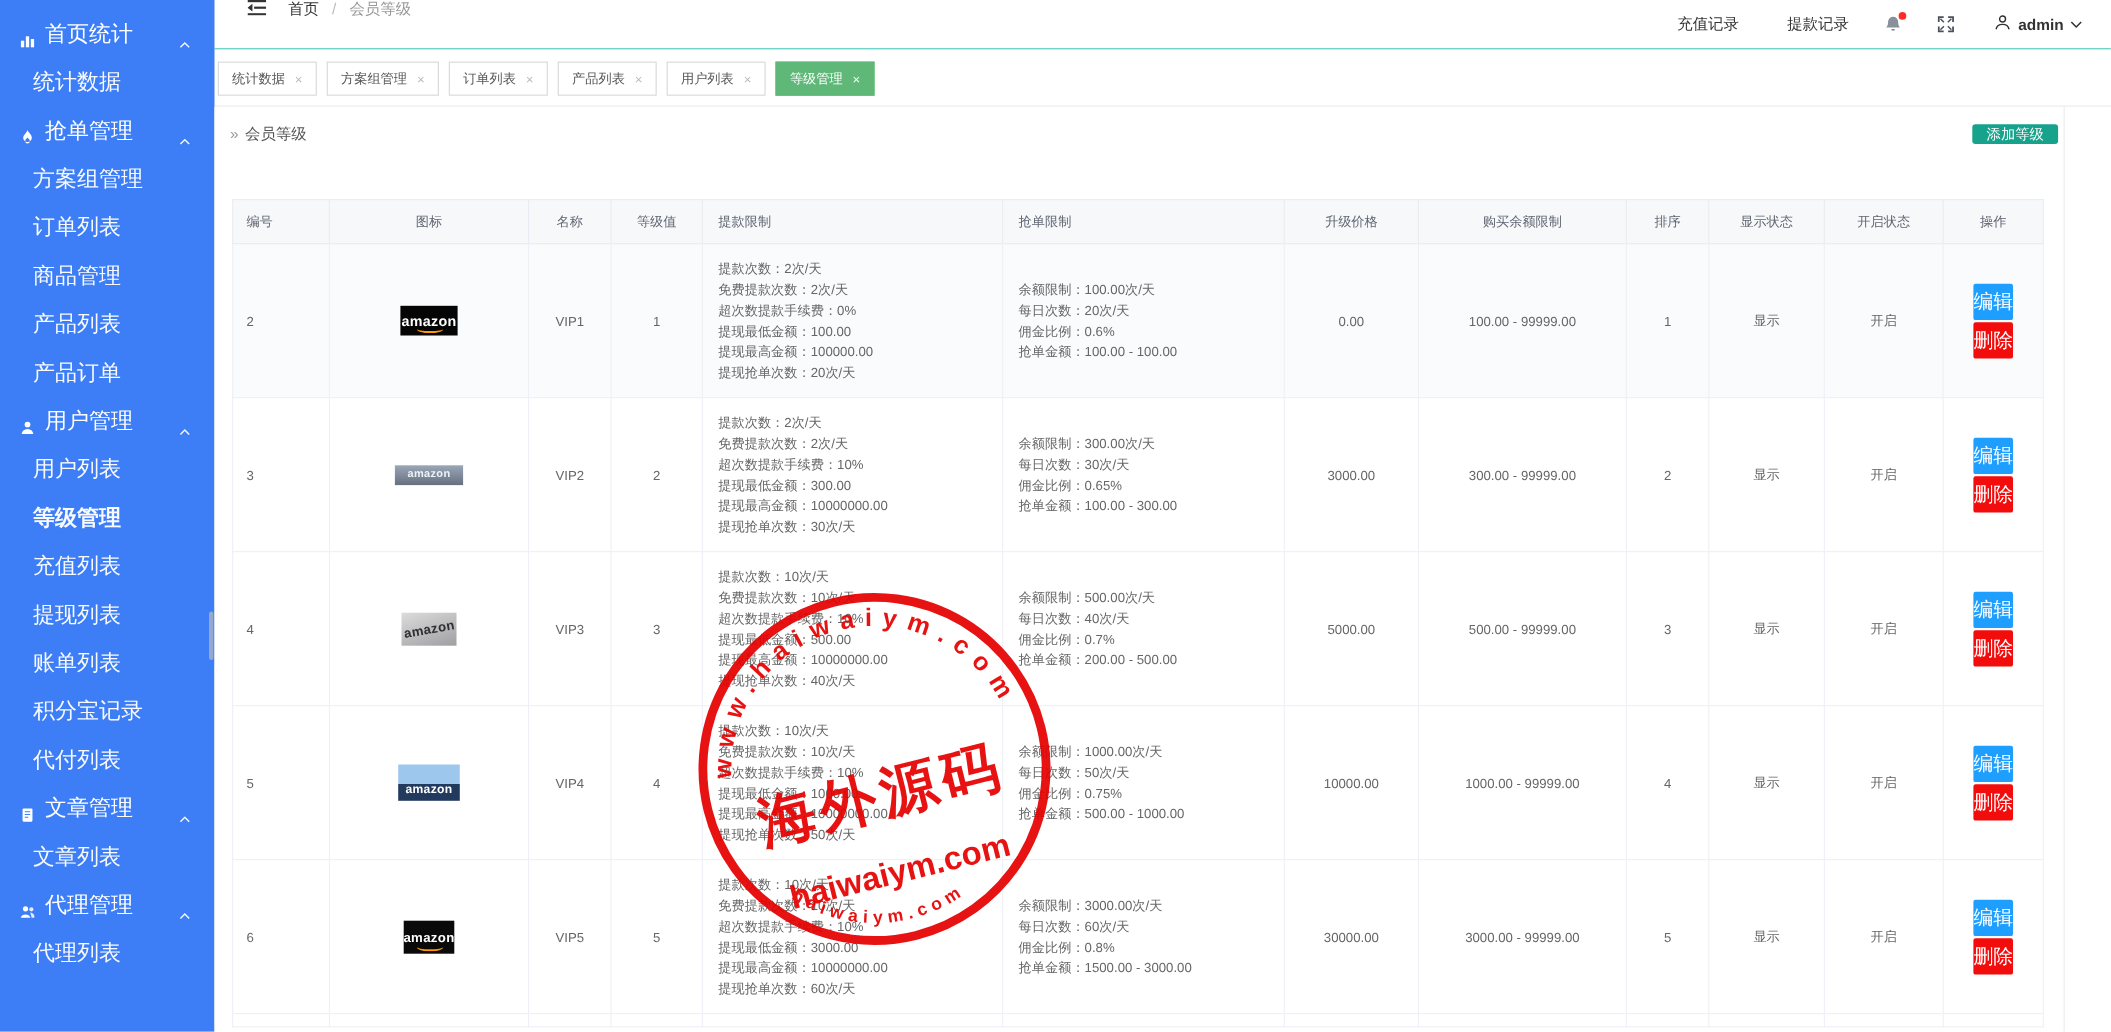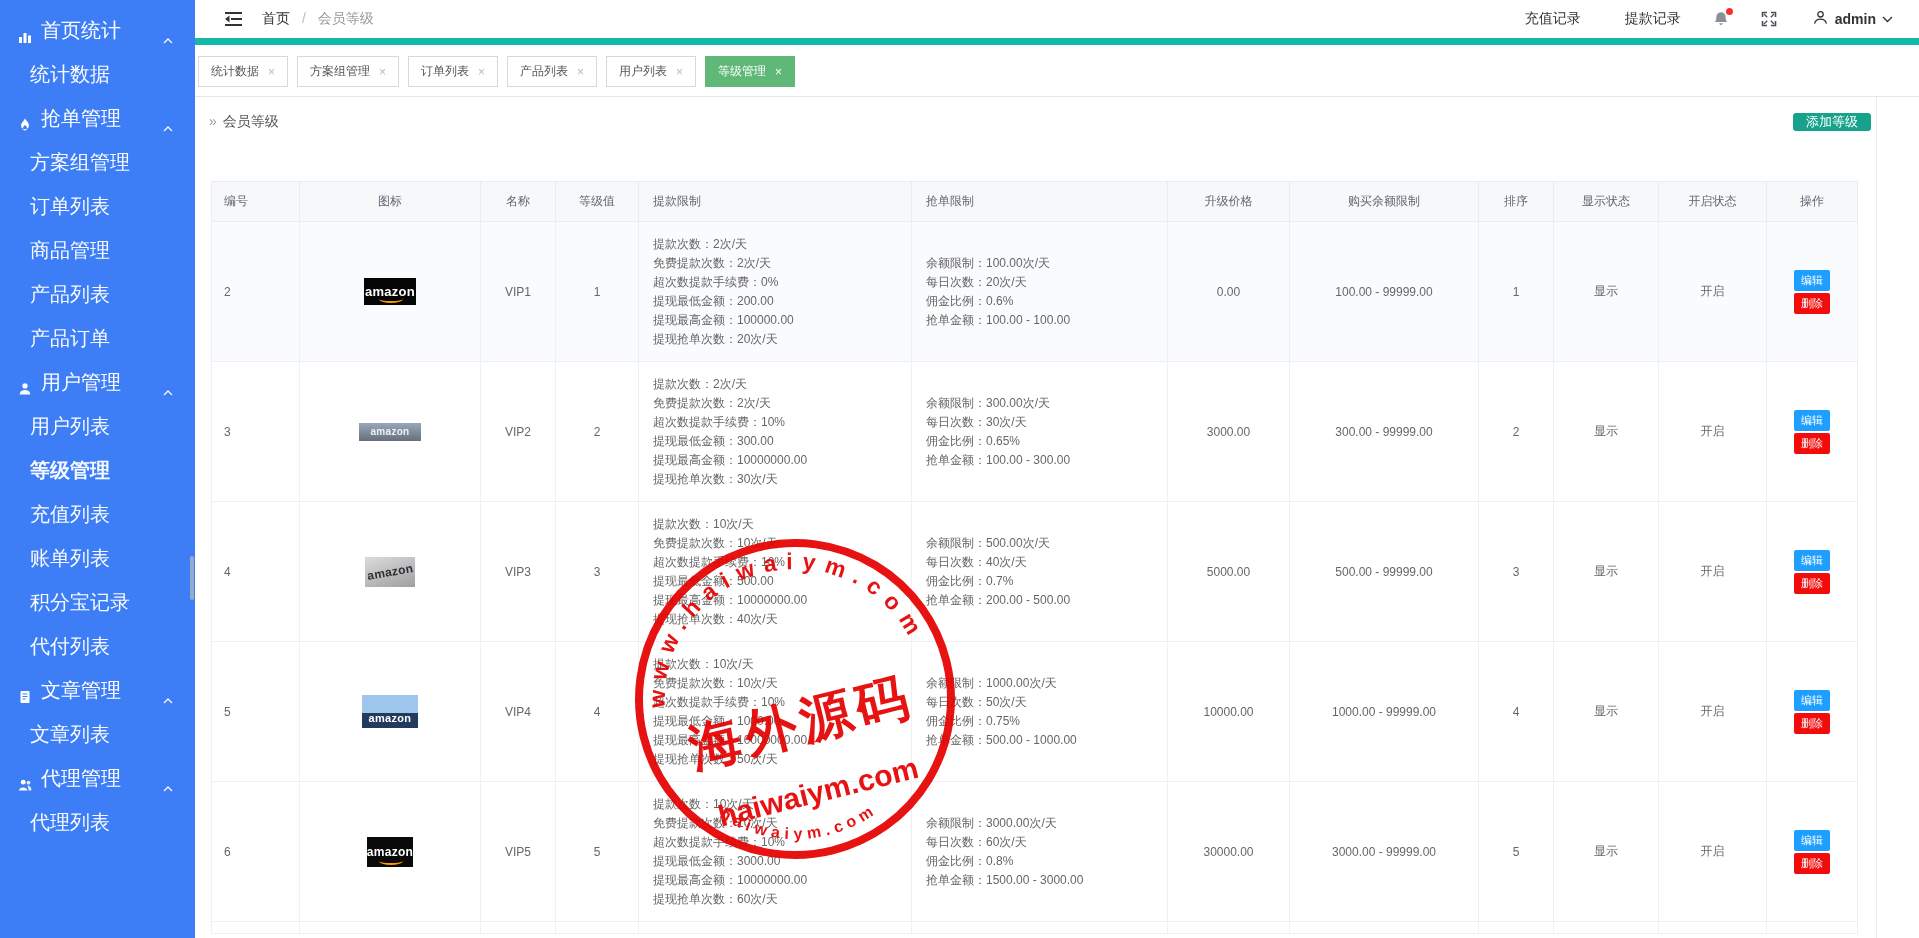--- a/index.html
+++ b/index.html
@@ -17,21 +17,21 @@
   .s-item.parent{padding-left:18px}
   .s-item.child{padding-left:30px;color:rgba(255,255,255,.96)}
   .s-item.active .s-label{font-weight:700}
   .s-icon{width:14px;height:14px;display:inline-flex;margin-right:9px;flex:none}
   .s-caret{margin-left:auto;margin-right:22px;display:inline-flex;opacity:.95}
   .side-thumb{position:absolute;right:1px;top:556px;width:4px;height:44px;background:#aab3c5;border-radius:2px;opacity:.8}
 
   
   .main{flex:1;display:flex;flex-direction:column;min-width:0}
 
-  .navbar{height:45px;display:flex;align-items:center;padding:0 26px 0 30px;background:#fff;border-bottom:7px solid #14b8a6}
+  .navbar{height:45px;display:flex;padding:0 26px 0 30px;background:#fff;border-bottom:1px solid #14b8a6}
   .nav-toggle{display:inline-flex;cursor:pointer;margin-right:20px}
   .breadcrumb{font-size:14px;color:#333}
   .breadcrumb a{color:#333;text-decoration:none;cursor:pointer}
   .breadcrumb .sep{color:#bbb;margin:0 8px}
   .breadcrumb .cur{color:#999}
   .nav-right{margin-left:auto;display:flex;align-items:center}
   .nav-link{font-size:14px;color:#333;text-decoration:none;cursor:pointer;margin-left:44px}
   .nav-ico{position:relative;display:inline-flex;margin-left:32px;cursor:pointer}
   .nav-ico .dot{position:absolute;top:-3px;right:-4px;width:7px;height:7px;border-radius:50%;background:#ff2b2b}
   .user{display:flex;align-items:center;margin-left:36px;cursor:pointer;font-size:14px;color:#333}
@@ -57,21 +57,21 @@
   .grid{border-collapse:collapse;table-layout:fixed;width:1646px;margin:50px 0 0 16px}
   .grid th{height:40px;background:#f7f8fa;font-weight:400;color:#5f6672;font-size:12px;border:1px solid #e9ecf2;text-align:center}
   .grid td{border:1px solid #edf0f5;font-size:12px;color:#666;text-align:center;background:#fff}
   .grid tbody tr{height:140px}
   .grid tbody tr.r0 td{background:#fafbfd}
   .grid th:nth-child(1),.grid td:nth-child(1){text-align:left;padding-left:12px}
   .grid th:nth-child(5),.grid td:nth-child(5),
   .grid th:nth-child(6),.grid td:nth-child(6){text-align:left;padding-left:14px}
   .limits div{line-height:19px;white-space:nowrap}
   .green{color:var(--c-green)}
-  .op{display:block;margin:2px auto;width:36px;height:21px;line-height:20px;border:none;border-radius:2px;color:#fff;font-size:11px;
+  .op{display:block;margin:2px auto;width:36px;height:33px;line-height:20px;border:none;border-radius:2px;color:#fff;font-size:18px;
       cursor:pointer;padding:0;font-family:"Liberation Sans","DejaVu Sans",sans-serif}
   .op.edit{background:var(--c-edit)}
   .op.del{background:var(--c-del)}
   .grid tr.partial{height:12px}
   .grid tr.partial td{height:12px}
 
   
   .logo{margin:0 auto;display:flex;align-items:center;justify-content:center;font-weight:700;color:#fff;position:relative;
         font-size:13px;letter-spacing:.3px;overflow:hidden}
   .logo .smile{position:absolute;left:50%;transform:translateX(-46%);bottom:2px;width:24px;height:8px;
@@ -162,20 +162,23 @@
           </span>
         </div>
         <div class="s-item child">
           <span class="s-label">用户列表</span>
         </div>
         <div class="s-item child active">
           <span class="s-label">等级管理</span>
         </div>
         <div class="s-item child">
           <span class="s-label">充值列表</span>
+        </div>
+        <div class="s-item child">
+          <span class="s-label">提现列表</span>
         </div>
         <div class="s-item child">
           <span class="s-label">账单列表</span>
         </div>
         <div class="s-item child">
           <span class="s-label">积分宝记录</span>
         </div>
         <div class="s-item child">
           <span class="s-label">代付列表</span>
         </div>
@@ -351,21 +354,21 @@
                     <span class="t">amazon</span>
                     <span class="smile"></span>
                   </div>
                 </td>
                 <td>VIP1</td>
                 <td>1</td>
                 <td class="limits">
                   <div>提款次数：2次/天</div>
                   <div>免费提款次数：2次/天</div>
                   <div>超次数提款手续费：0%</div>
-                  <div>提现最低金额：200.00</div>
+                  <div>提现最低金额：100.00</div>
                   <div>提现最高金额：100000.00</div>
                   <div>提现抢单次数：20次/天</div>
                 </td>
                 <td class="limits">
                   <div>余额限制：100.00次/天</div>
                   <div>每日次数：20次/天</div>
                   <div>佣金比例：0.6%</div>
                   <div>抢单金额：100.00 - 100.00</div>
                 </td>
                 <td class="green">0.00</td>

